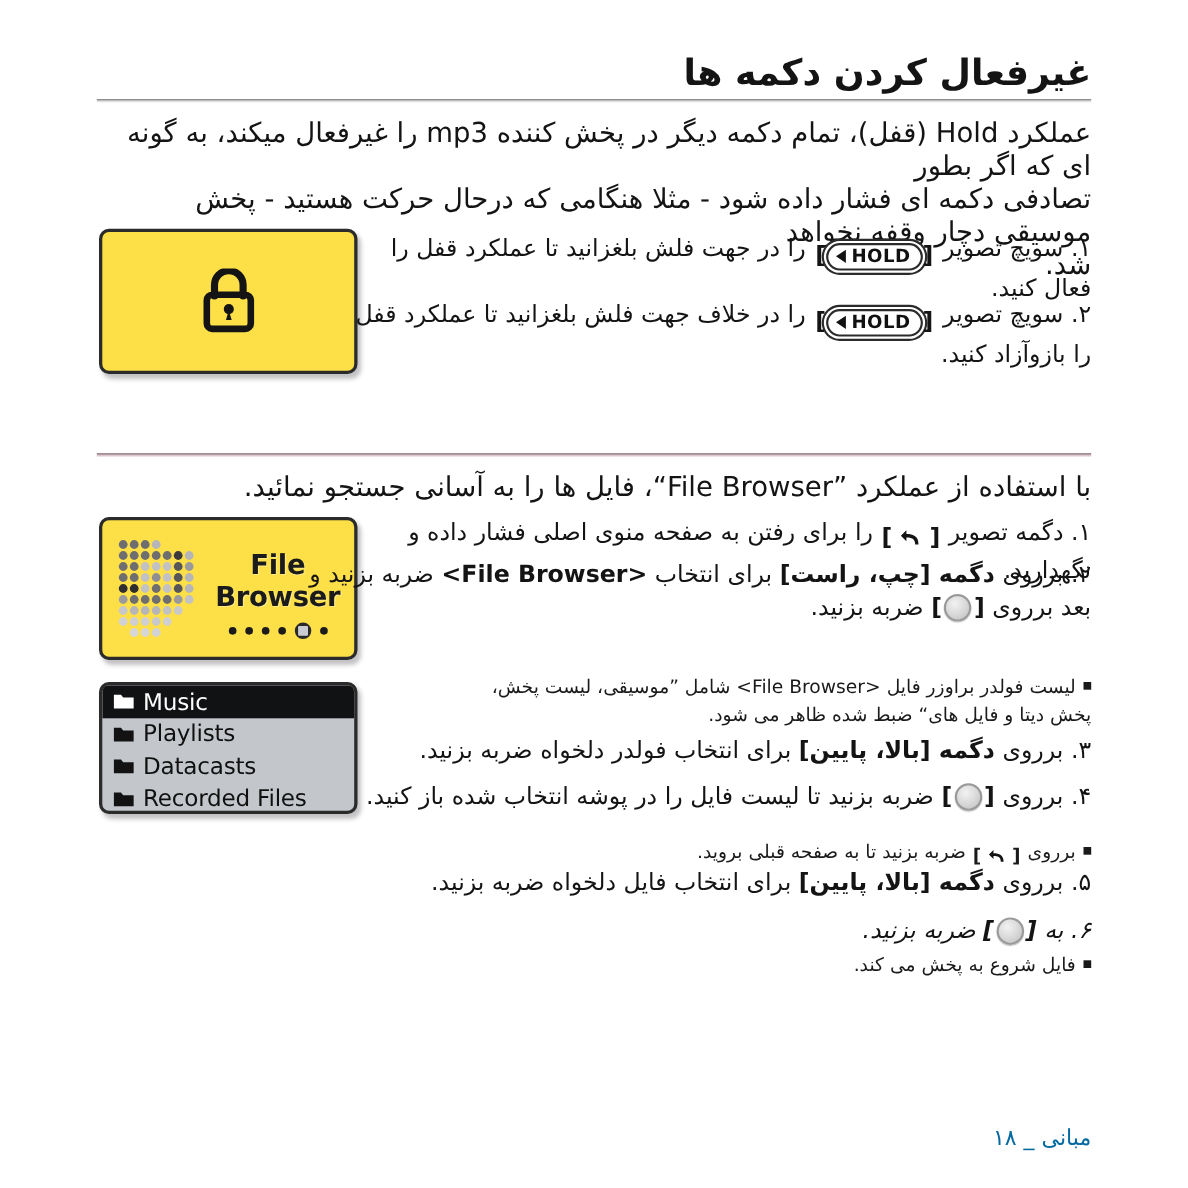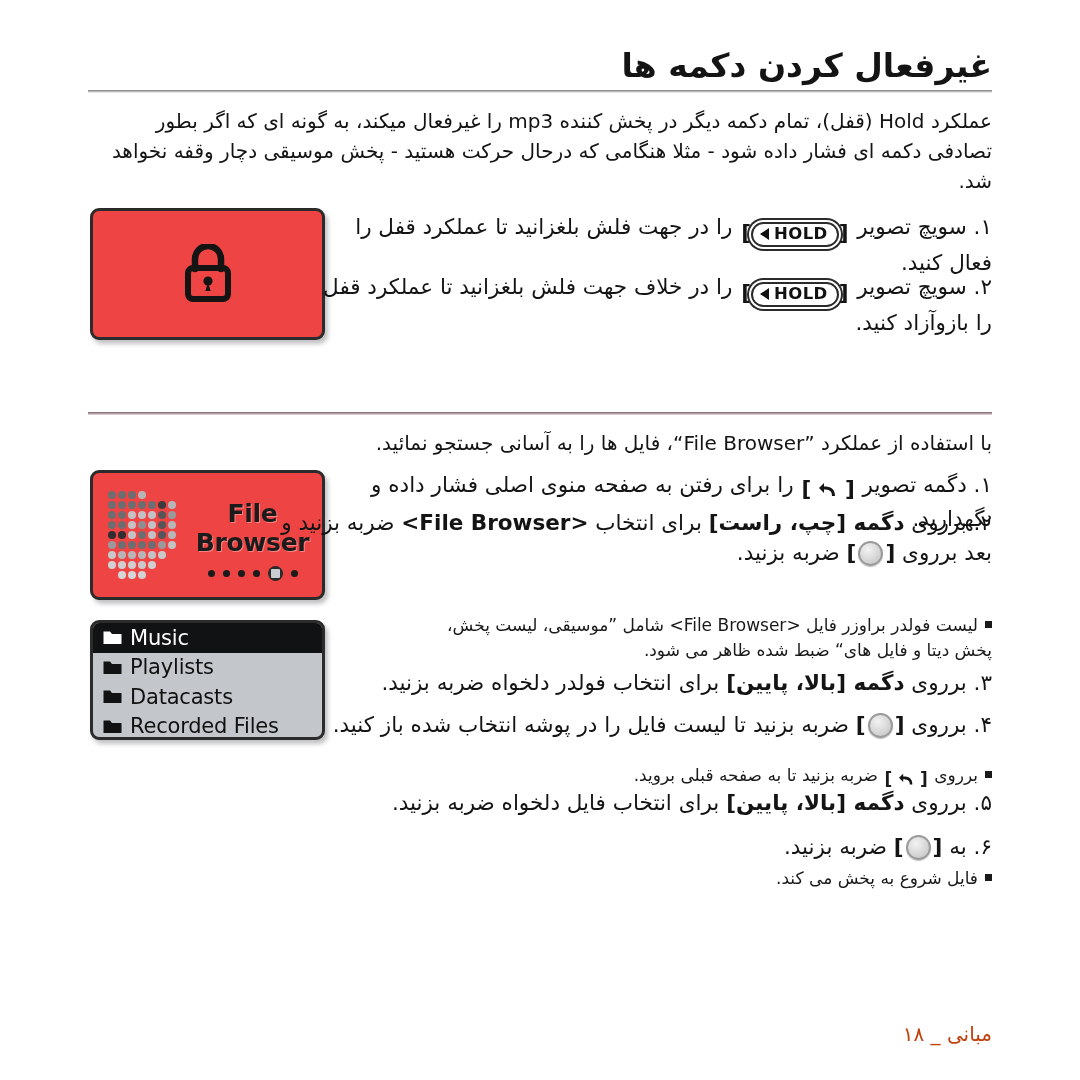--- a/index.html
+++ b/index.html
@@ -45,33 +45,33 @@
   .rule.mauve {
     background: linear-gradient(to bottom, #8a7278 0 1px, #b79ba2 1px 2px, #d9c9ce 2px 3px);
   }
 
   
   .para {
     position: absolute;
     left: 88px;
     right: 88px;
     text-align: right;
-    font-size: 20px;
+    font-size: 25px;
     line-height: 30px;
     color: #141414;
   }
 
   .intro-line { display: block; }
 
   
   .screen {
     position: absolute;
     border: 3px solid #2b2b2b;
     border-radius: 9px;
-    background: #ef4444;
+    background: #fde047;
     box-sizing: border-box;
     box-shadow: 3px 4px 4px rgba(120,120,125,0.45);
     overflow: hidden;
   }
   
   #lock-screen {
     left: 90px;
     top: 208px;
     width: 235px;
     height: 132px;
@@ -250,21 +250,21 @@
     box-shadow: 0 1px 1px rgba(0,0,0,0.25);
   }
   .brk { font-weight: bold; }
 
   
   .footer {
     position: absolute;
     right: 88px;
     bottom: 34px;
     font-size: 20px;
-    color: #c2410c;
+    color: #0369a1;
     letter-spacing: 1px;
     text-align: right;
     direction: rtl;
   }
 </style>
 </head>
 <body>
 
 <div class="page">
 
@@ -478,21 +478,21 @@
     <span>ضربه بزنید تا به صفحه قبلی بروید.</span>
   </div>
 
   <div class="step" style="top:788px;">
     <span>۵.</span>
     <span>برروی</span>
     <b>دگمه [بالا، پایین]</b>
     <span>برای انتخاب فایل دلخواه ضربه بزنید.</span>
   </div>
 
-  <div class="step" style="top:832px;">
+  <div class="step" style="top:832px;font-style:italic;">
     <span>۶.</span>
     <span>به</span>
     <span><span class="brk">[</span><span class="key-circle"></span><span class="brk">]</span></span>
     <span>ضربه بزنید.</span>
   </div>
 
   <div class="note" style="top:866px;">
     <span class="note-bullet"></span><span>فایل شروع به پخش می کند.</span>
   </div>
 

